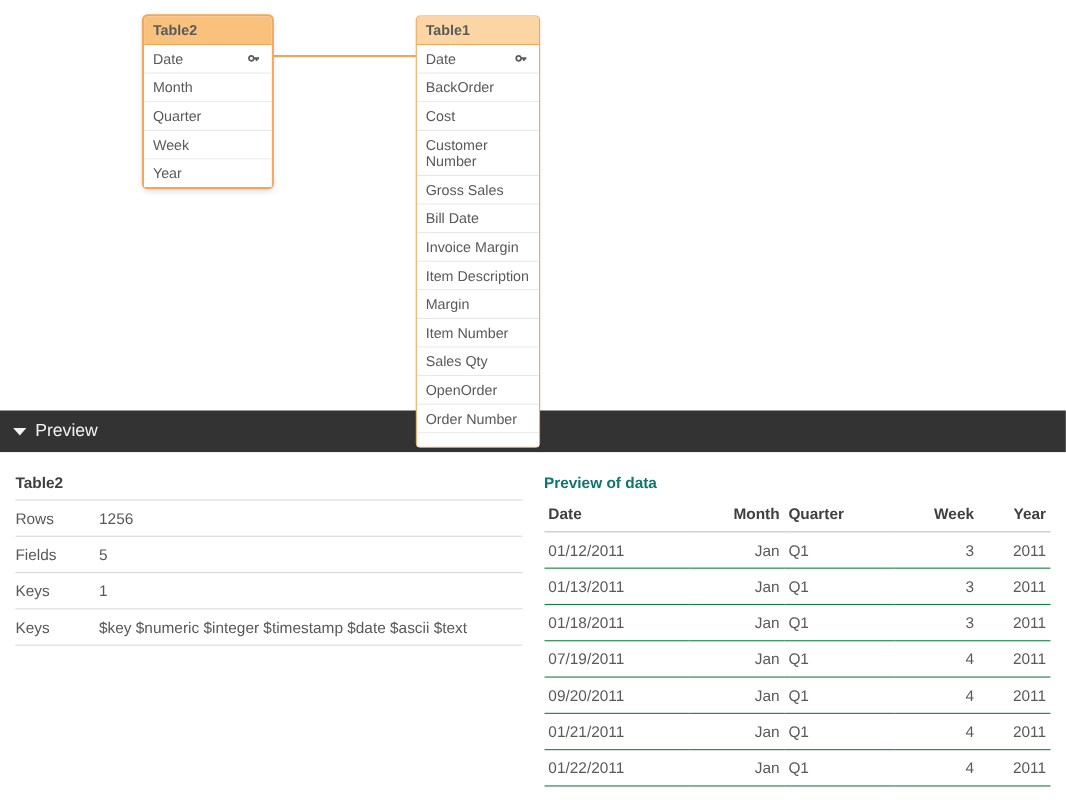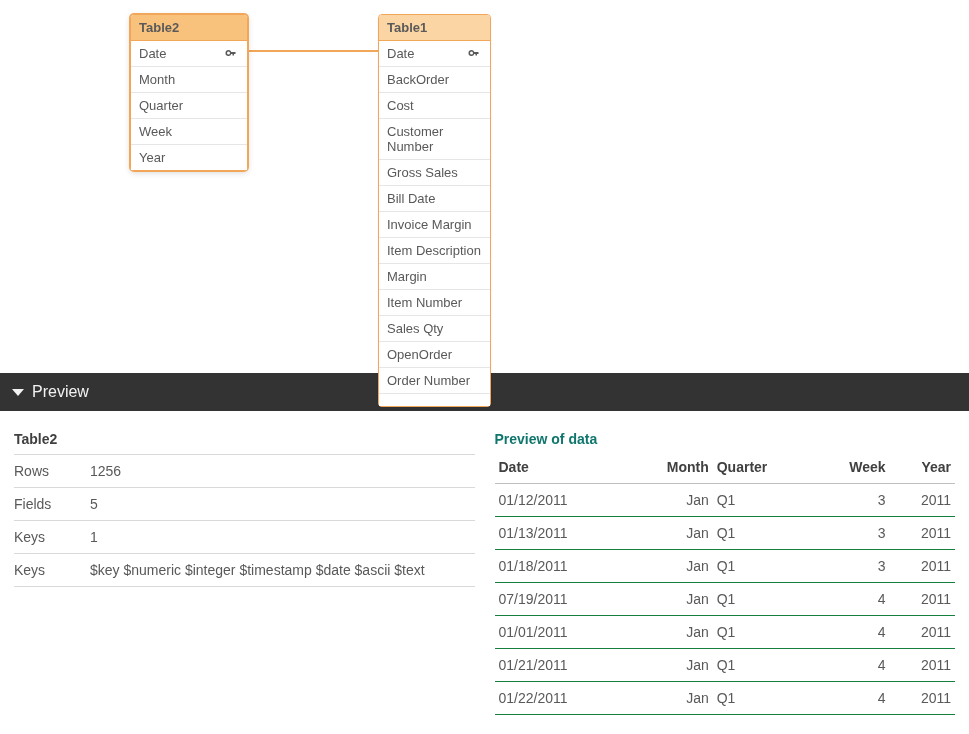--- a/index.html
+++ b/index.html
@@ -298,21 +298,21 @@
             <td class="r">2011</td>
           </tr>
           <tr>
             <td>07/19/2011</td>
             <td class="r">Jan</td>
             <td>Q1</td>
             <td class="r">4</td>
             <td class="r">2011</td>
           </tr>
           <tr>
-            <td>01/01/2011</td>
+            <td>09/20/2011</td>
             <td class="r">Jan</td>
             <td>Q1</td>
             <td class="r">4</td>
             <td class="r">2011</td>
           </tr>
           <tr>
             <td>01/21/2011</td>
             <td class="r">Jan</td>
             <td>Q1</td>
             <td class="r">4</td>

